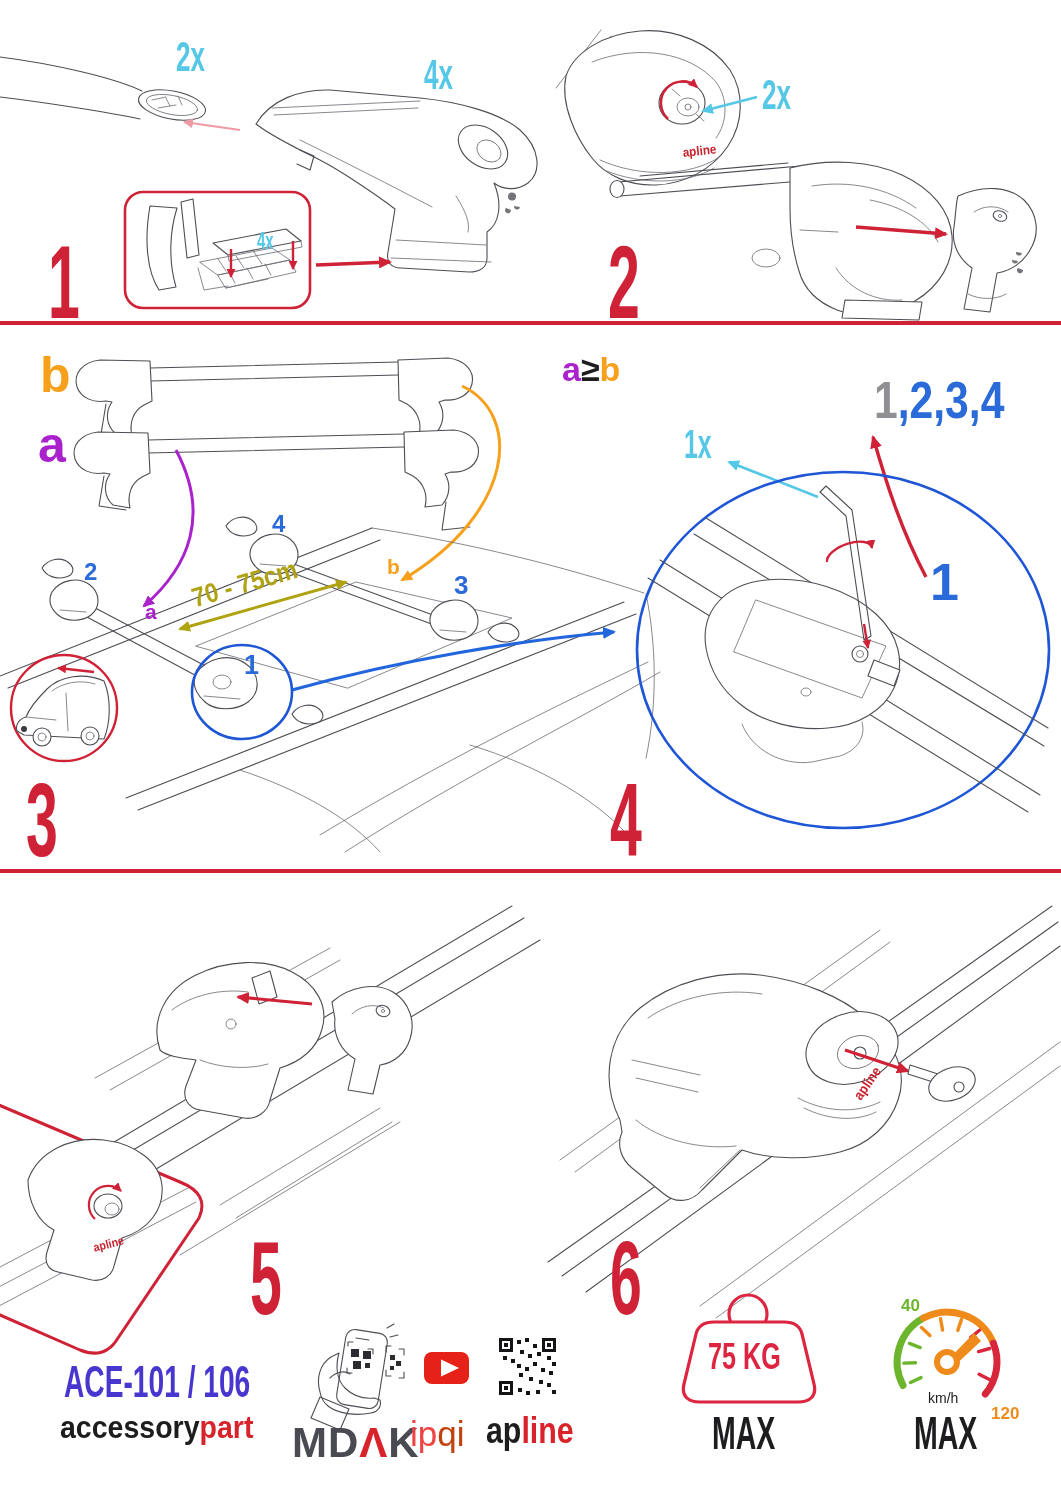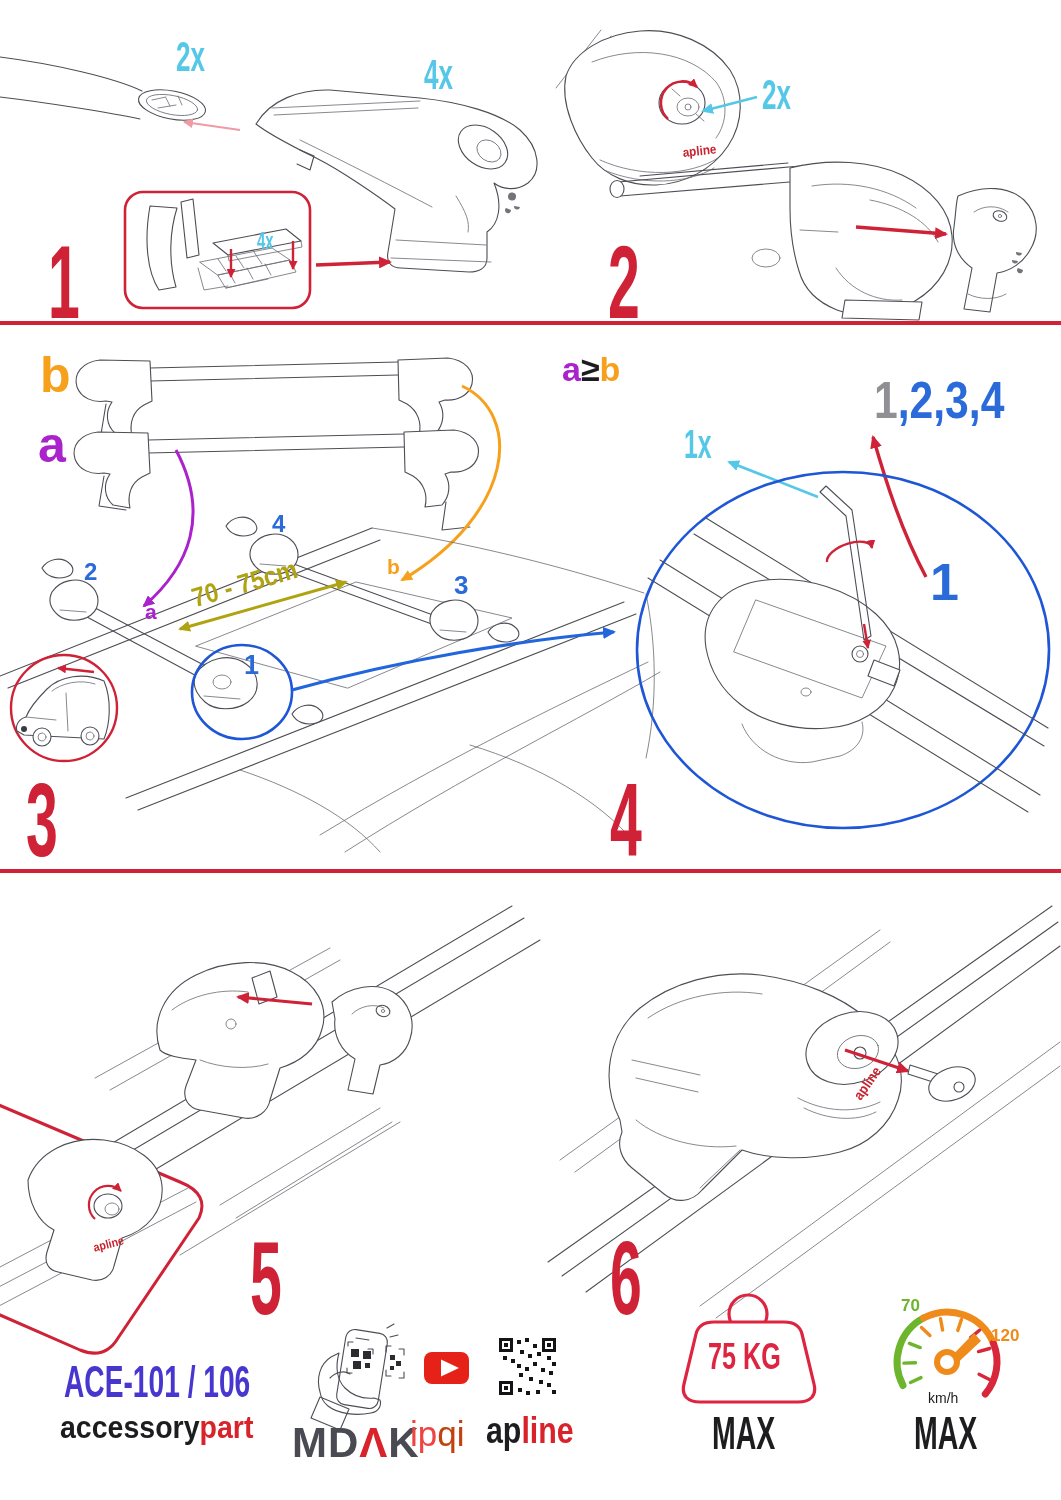--- a/index.html
+++ b/index.html
@@ -334,18 +334,18 @@
 
 <div class="lbl" style="left:64px;top:1360px;font-size:44px;font-weight:700;color:#4837cf;transform:scaleX(.64);">ACE-101 / 106</div>
 <div class="lbl" style="left:60px;top:1412px;font-size:31px;font-weight:700;transform:scaleX(.92);"><span class="dark">accessory</span><span style="color:#d8232a">part</span></div>
 <div class="lbl" style="left:292px;top:1422px;font-size:42px;font-weight:700;letter-spacing:1px;color:#4a4a52;"><span>MD</span><span style="color:#d8232a">Λ</span><span>K</span></div>
 <div class="lbl" style="left:410px;top:1416px;font-size:35px;"><span style="color:#ef4444">ip</span><span style="color:#c2410c">qi</span></div>
 <div class="lbl" style="left:486px;top:1412px;font-size:37px;font-weight:600;transform:scaleX(.82);"><span class="dark">ap</span><span style="color:#d8232a">line</span></div>
 
 <div class="lbl" style="left:708px;top:1338px;font-size:37px;font-weight:700;color:#dd2440;transform:scaleX(.68);">75 KG</div>
 <div class="lbl dark" style="left:712px;top:1410px;font-size:46px;font-weight:700;transform:scaleX(.62);">MAX</div>
 
-<div class="lbl" style="left:901px;top:1297px;font-size:17px;font-weight:700;color:#6cb52d;">70</div>
-<div class="lbl" style="left:991px;top:1327px;font-size:17px;font-weight:700;color:#ef8b1a;">120</div>
+<div class="lbl" style="left:901px;top:1297px;font-size:17px;font-weight:700;color:#6cb52d;">40</div>
+<div class="lbl" style="left:991px;top:1405px;font-size:17px;font-weight:700;color:#ef8b1a;">120</div>
 <div class="lbl dark" style="left:928px;top:1391px;font-size:14px;">km/h</div>
 <div class="lbl dark" style="left:914px;top:1410px;font-size:46px;font-weight:700;transform:scaleX(.62);">MAX</div>
 
 </div>
 
 </body></html>

